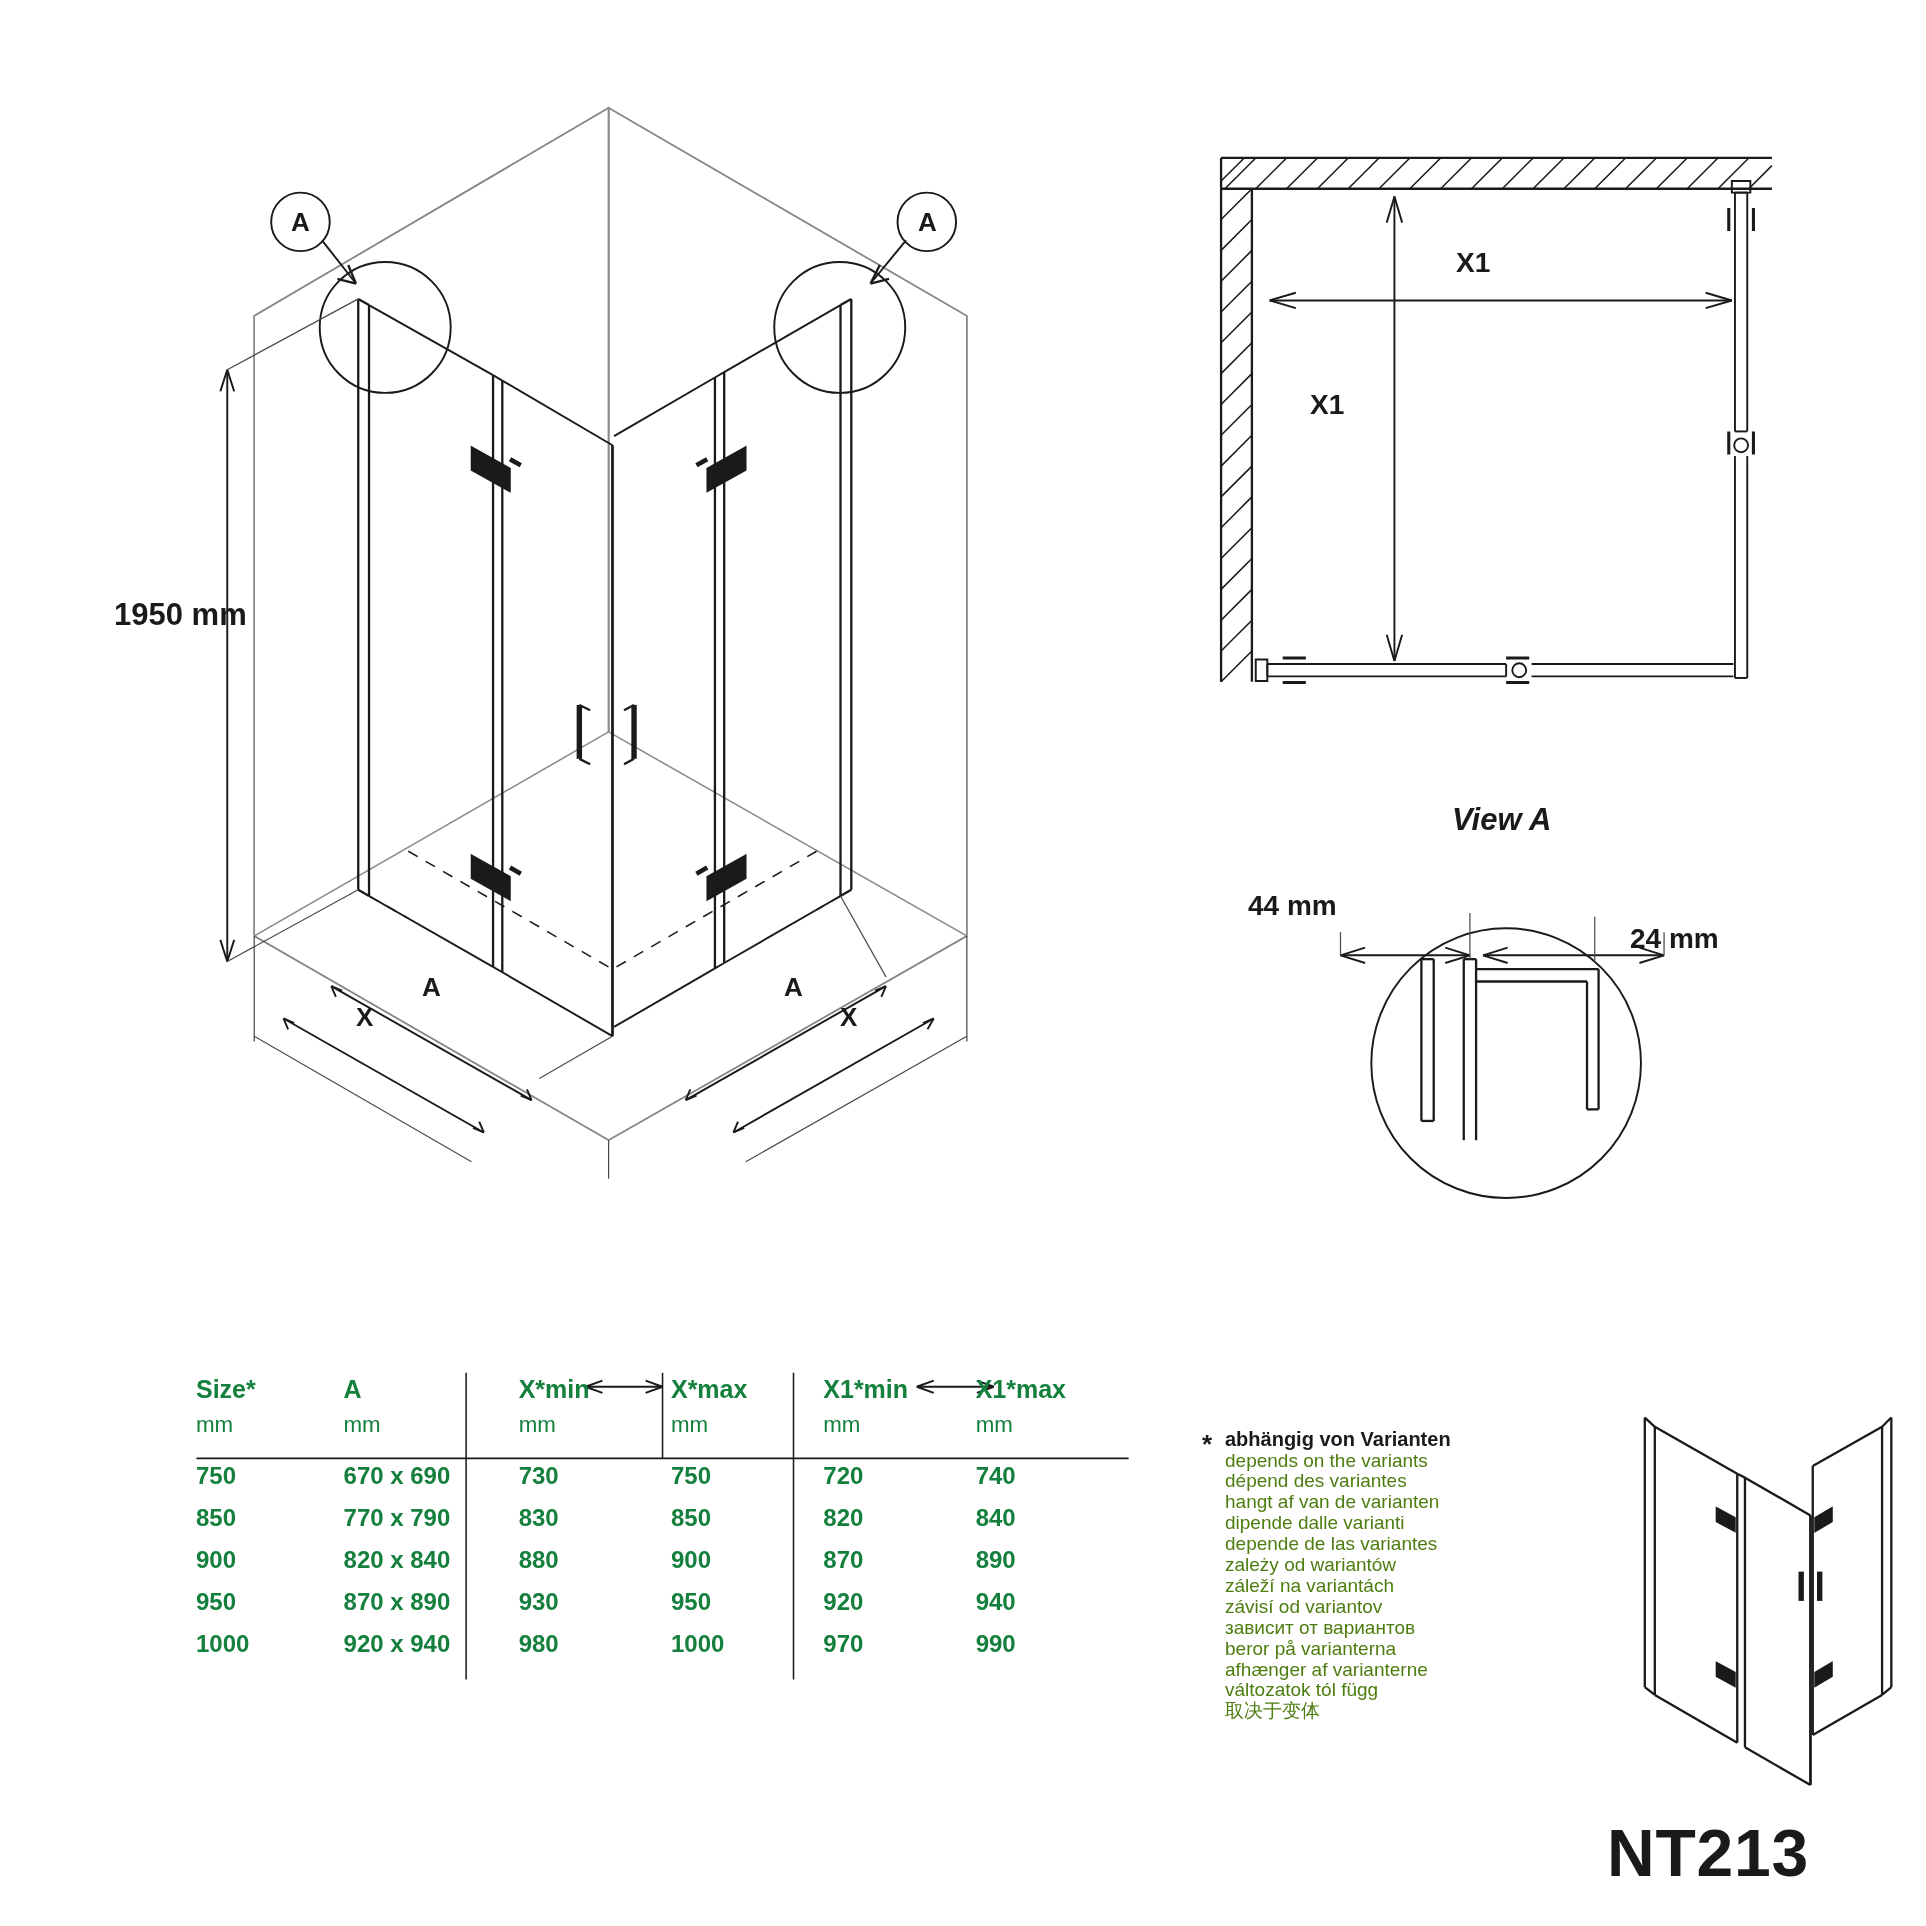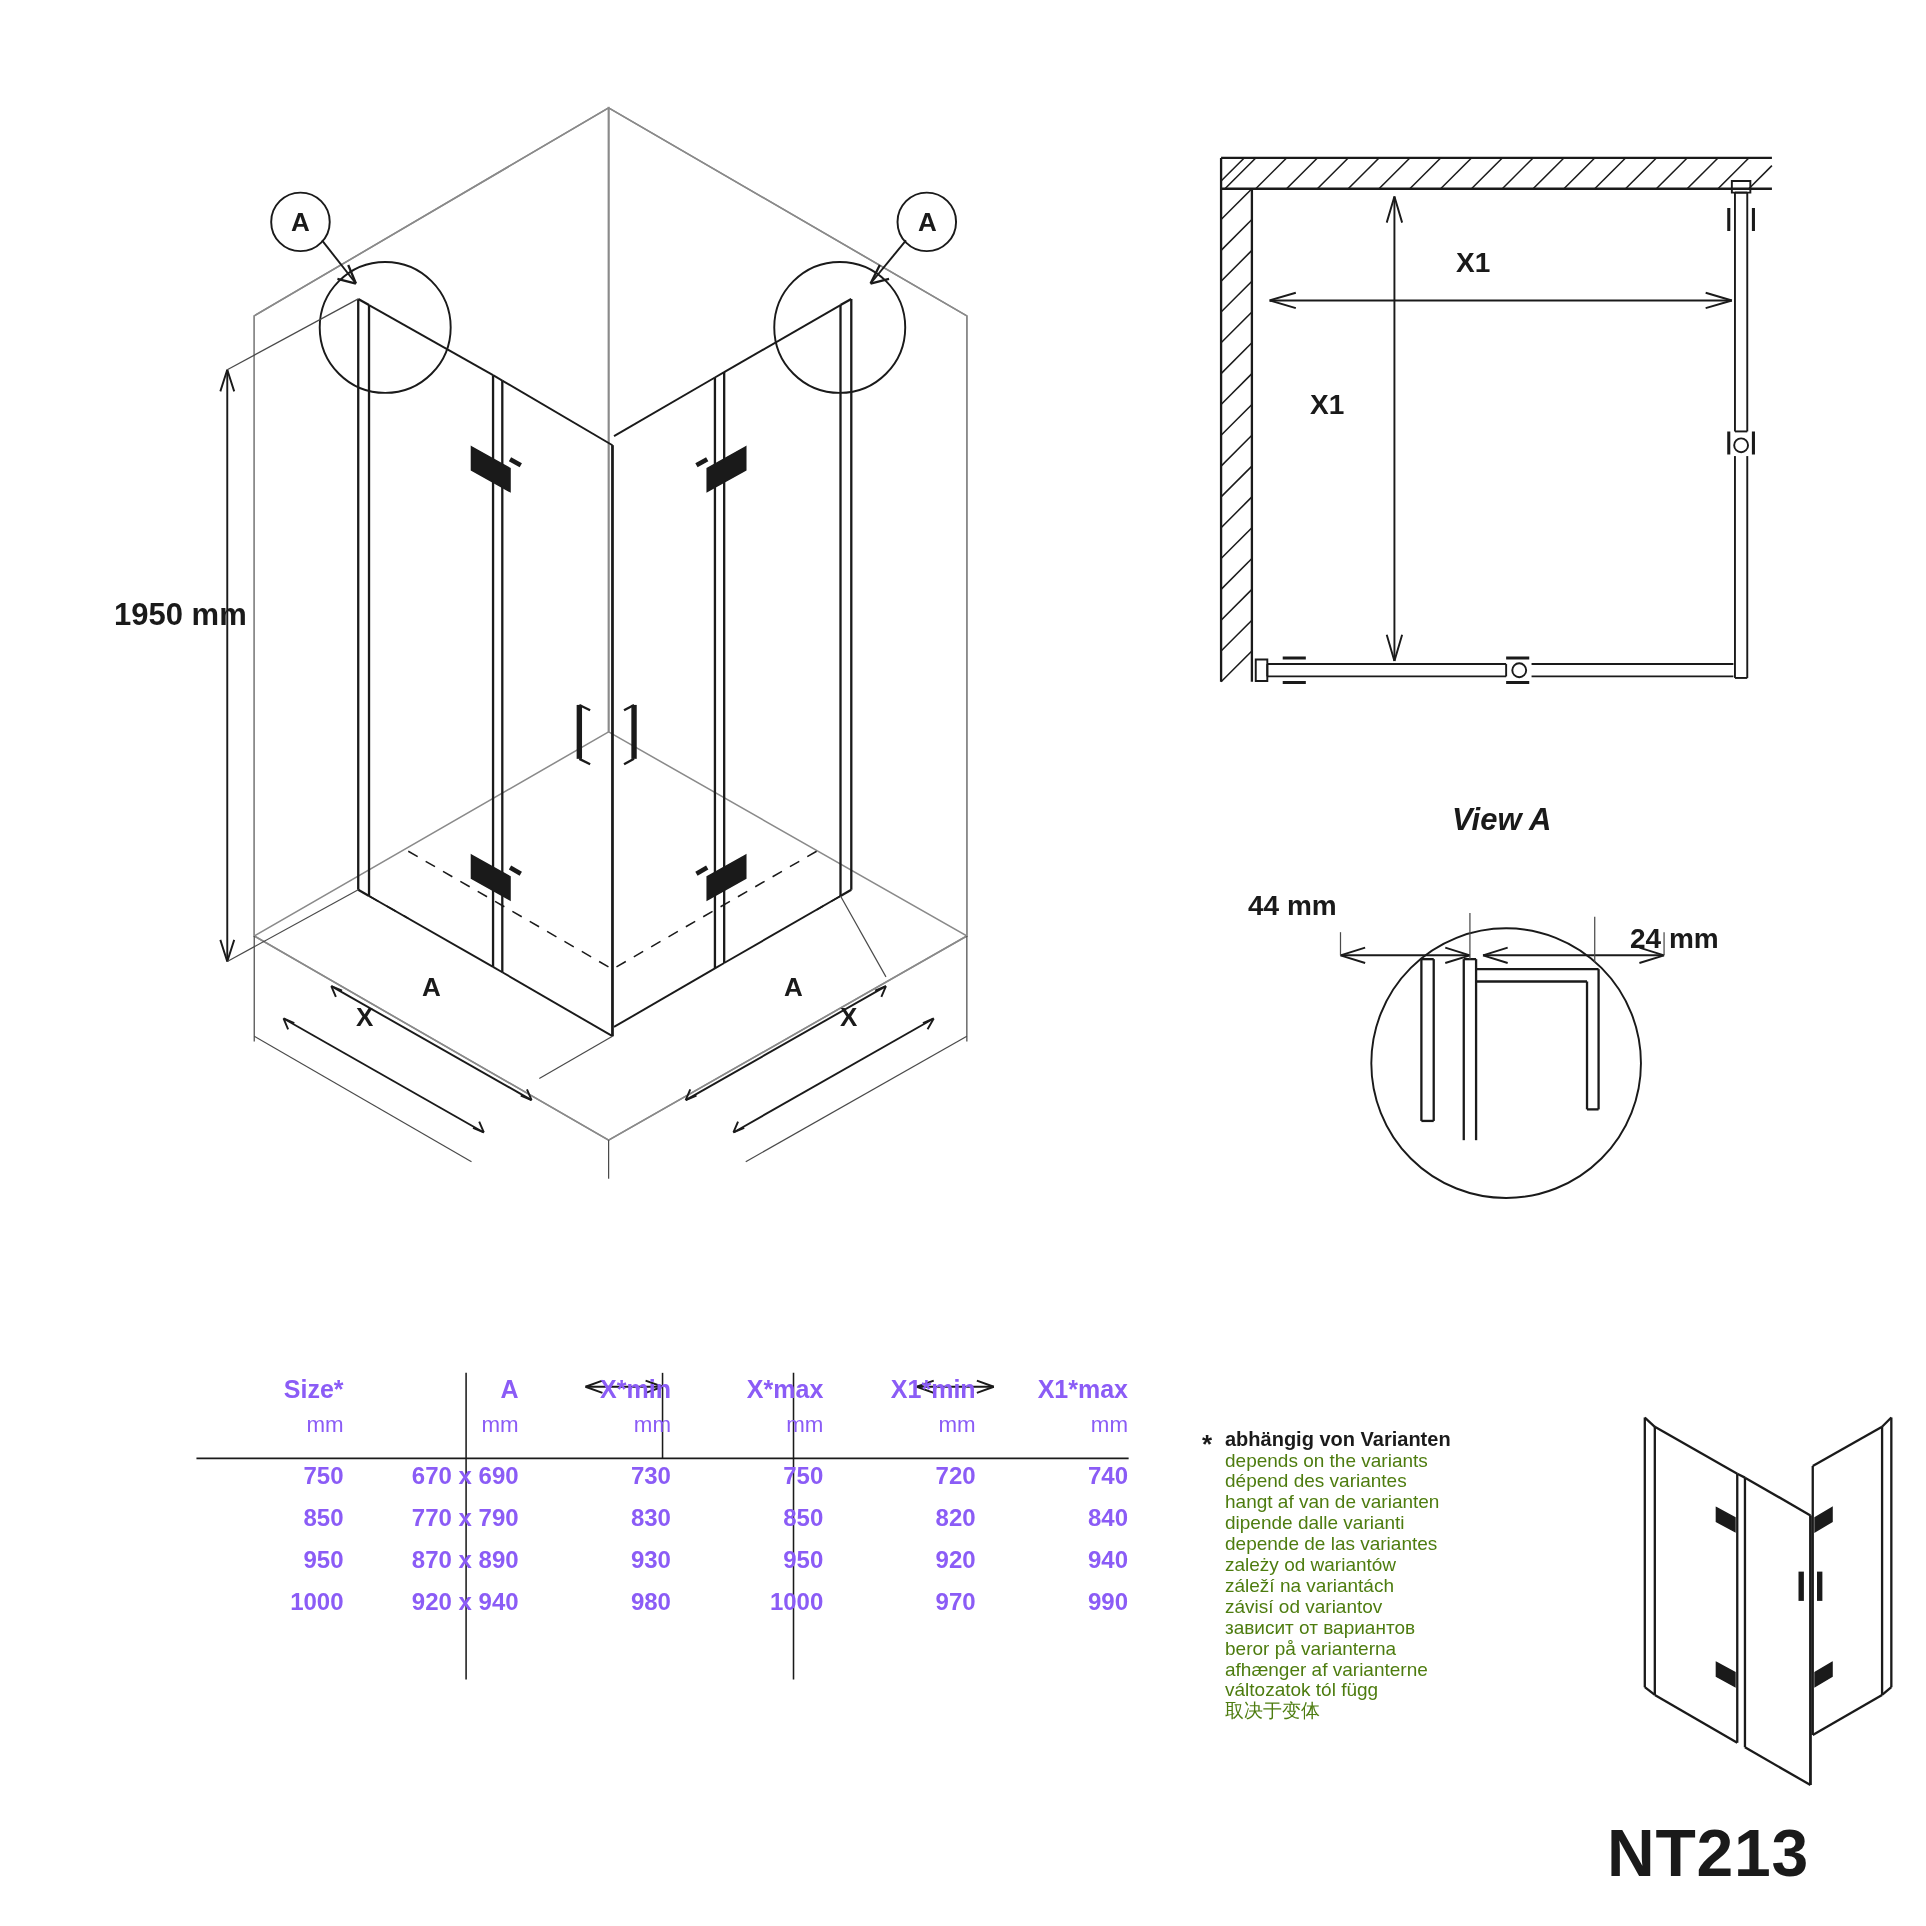--- a/index.html
+++ b/index.html
@@ -88,24 +88,24 @@
     left: 196px;
     top: 1364px;
     width: 932px;
   }
   table.spec {
     border-collapse: collapse;
     width: 932px;
     font-family: "Liberation Sans", sans-serif;
   }
   table.spec th, table.spec td {
-    text-align: right;
+    text-align: left;
     font-size: 23px;
     padding: 0;
-    color: #8b5cf6;
+    color: #15803d;
   }
   table.spec thead th.h1 {
     font-size: 25px;
     font-weight: bold;
     height: 40px;
     vertical-align: bottom;
     padding-bottom: 3.1px;
   }
   table.spec thead th.h2 {
     font-size: 22.3px;
@@ -514,20 +514,28 @@
         </tr>
         <tr>
           <td>850</td>
           <td>770 x 790</td>
           <td>830</td>
           <td>850</td>
           <td>820</td>
           <td>840</td>
         </tr>
         <tr>
+          <td>900</td>
+          <td>820 x 840</td>
+          <td>880</td>
+          <td>900</td>
+          <td>870</td>
+          <td>890</td>
+        </tr>
+        <tr>
           <td>950</td>
           <td>870 x 890</td>
           <td>930</td>
           <td>950</td>
           <td>920</td>
           <td>940</td>
         </tr>
         <tr>
           <td>1000</td>
           <td>920 x 940</td>

